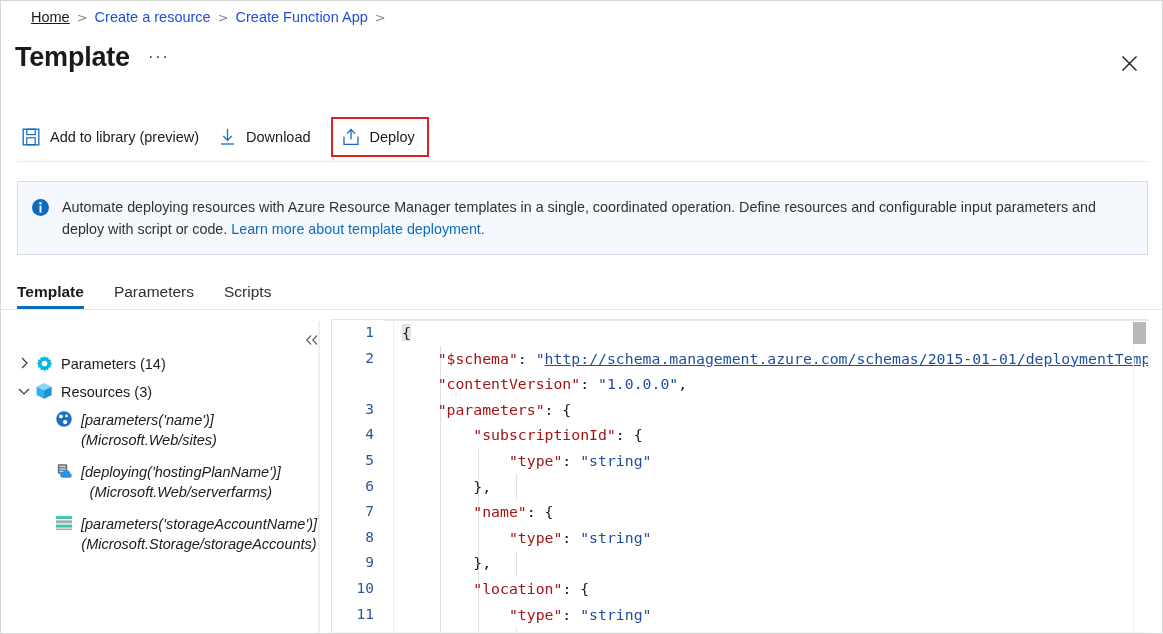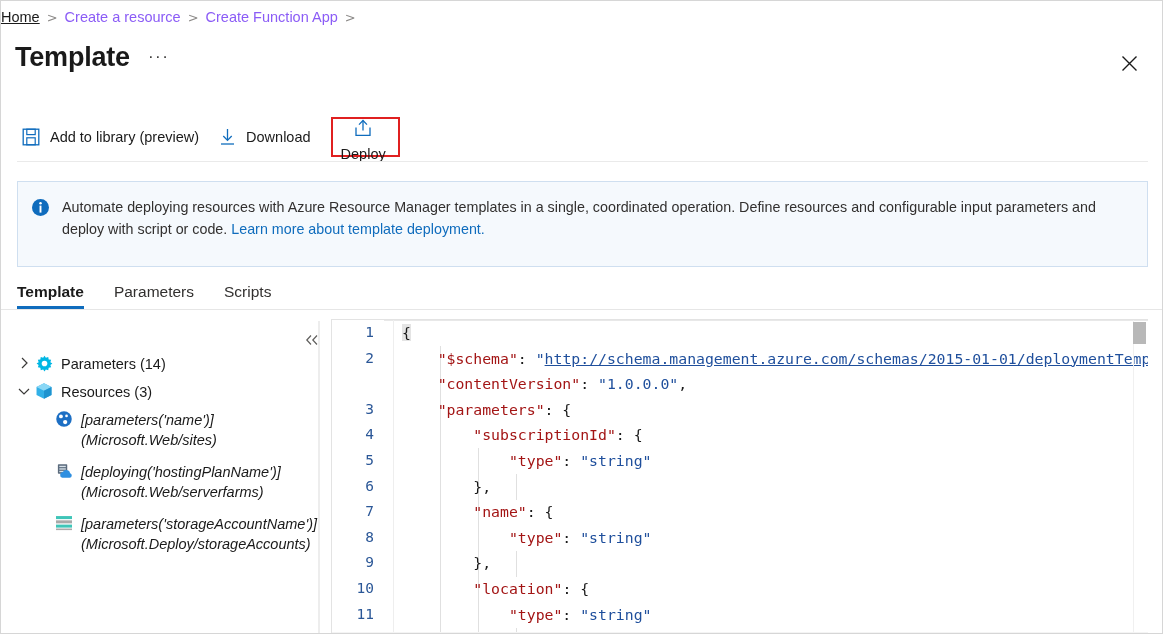--- a/index.html
+++ b/index.html
@@ -13,26 +13,26 @@
   #page {
     position: relative;
     width: 1163px; height: 634px;
     background: #ffffff;
     border: 1px solid #d6d6d6;
     overflow: hidden;
   }
 
   
   .breadcrumb {
-    position: absolute; left: 0; top: 8px;
+    position: absolute; left: 30px; top: 8px;
     display: flex; align-items: center;
     font-size: 14.5px; color: #0f6cbd;
     white-space: nowrap;
   }
-  .crumb { color: #8b5cf6; cursor: pointer; }
+  .crumb { color: #1d4ed8; cursor: pointer; }
   .crumb.home { color: #1a1a1a; text-decoration: underline; }
   .crumb-sep {
     color: #8a8886; margin: 0 7px; font-size: 13px;
     font-family: "DejaVu Sans", sans-serif;
   }
 
   
   .title-row {
     position: absolute; left: 14px; top: 42px;
     display: flex; align-items: baseline;
@@ -58,31 +58,31 @@
     height: 42px; display: flex; align-items: center;
   }
   .cmd {
     display: flex; align-items: center; gap: 9px;
     height: 40px; padding: 0 14px 0 4px; cursor: pointer;
     font-size: 14.5px; color: #1a1a1a; white-space: nowrap;
   }
   .cmd .ico { display: flex; align-items: center; justify-content: center; width: 20px; }
   .cmd-deploy {
     border: 2.5px solid #e02020;
-    padding: 0 12px 0 8px; height: 40px; margin-left: 6px; flex-direction: column;
+    padding: 0 12px 0 8px; height: 40px; margin-left: 6px;
   }
   .cmdbar-rule {
     position: absolute; left: 16px; top: 160px;
     width: 1131px; height: 1px; background: #eaeaea;
   }
 
   
   .banner {
     position: absolute; left: 16px; top: 180px;
-    width: 1131px; height: 86px;
+    width: 1131px; height: 74px;
     background: #f5f9fd; border: 1px solid #cfdff0;
     display: flex; align-items: flex-start; padding: 15px 14px 0 14px;
   }
   .banner-icon { flex: 0 0 auto; margin-top: 2px; margin-right: 13px; }
   .banner-text {
     font-size: 14.3px; color: #32302f; line-height: 1.52;
     max-width: 1075px;
   }
   .banner-link { color: #0f6cbd; cursor: pointer; }
 
@@ -123,21 +123,21 @@
     font-size: 13px; display: flex; align-items: center;
     justify-content: center; height: 20px;
   }
   .chev.spacer { visibility: hidden; }
   .tree-ico {
     width: 22px; flex: 0 0 22px; height: 20px;
     display: flex; align-items: center; justify-content: center;
     margin-right: 6px;
   }
   .tree-label { padding-top: 1px; }
-  .tree-label .sub { display: block; }
+  .tree-label .sub { display: block; text-align: center; }
   .tree-scroll {
     position: absolute; left: 317px; top: 320px;
     width: 2px; height: 312px; background: #ededed;
   }
 
   
   .collapse-btn {
     position: absolute; left: 300px; top: 328px;
     width: 22px; height: 22px; cursor: pointer;
     color: #5f5e5c; font-size: 15px;
@@ -358,21 +358,21 @@
       <span class="tree-ico">
         <svg width="18" height="16" viewBox="0 0 20 18" aria-hidden="true">
           <rect x="1" y="1.2" width="18" height="3.4" fill="#3fc5b8"></rect>
           <rect x="1" y="6" width="18" height="3.4" fill="#a9a9a9"></rect>
           <rect x="1" y="10.8" width="18" height="3.4" fill="#3fc5b8"></rect>
           <rect x="1" y="15.2" width="18" height="1.8" fill="#a9a9a9"></rect>
         </svg>
       </span>
       <span class="tree-label">
         <span>[parameters('storageAccountName')]</span>
-        <span class="sub">(Microsoft.Deploy/storageAccounts)</span>
+        <span class="sub">(Microsoft.Storage/storageAccounts)</span>
       </span>
     </div>
 
   </div>
 
   <div class="editor">
     <div class="editor-topline"></div>
 
     <div class="gutter">
       <div class="gutter-line">1</div>

